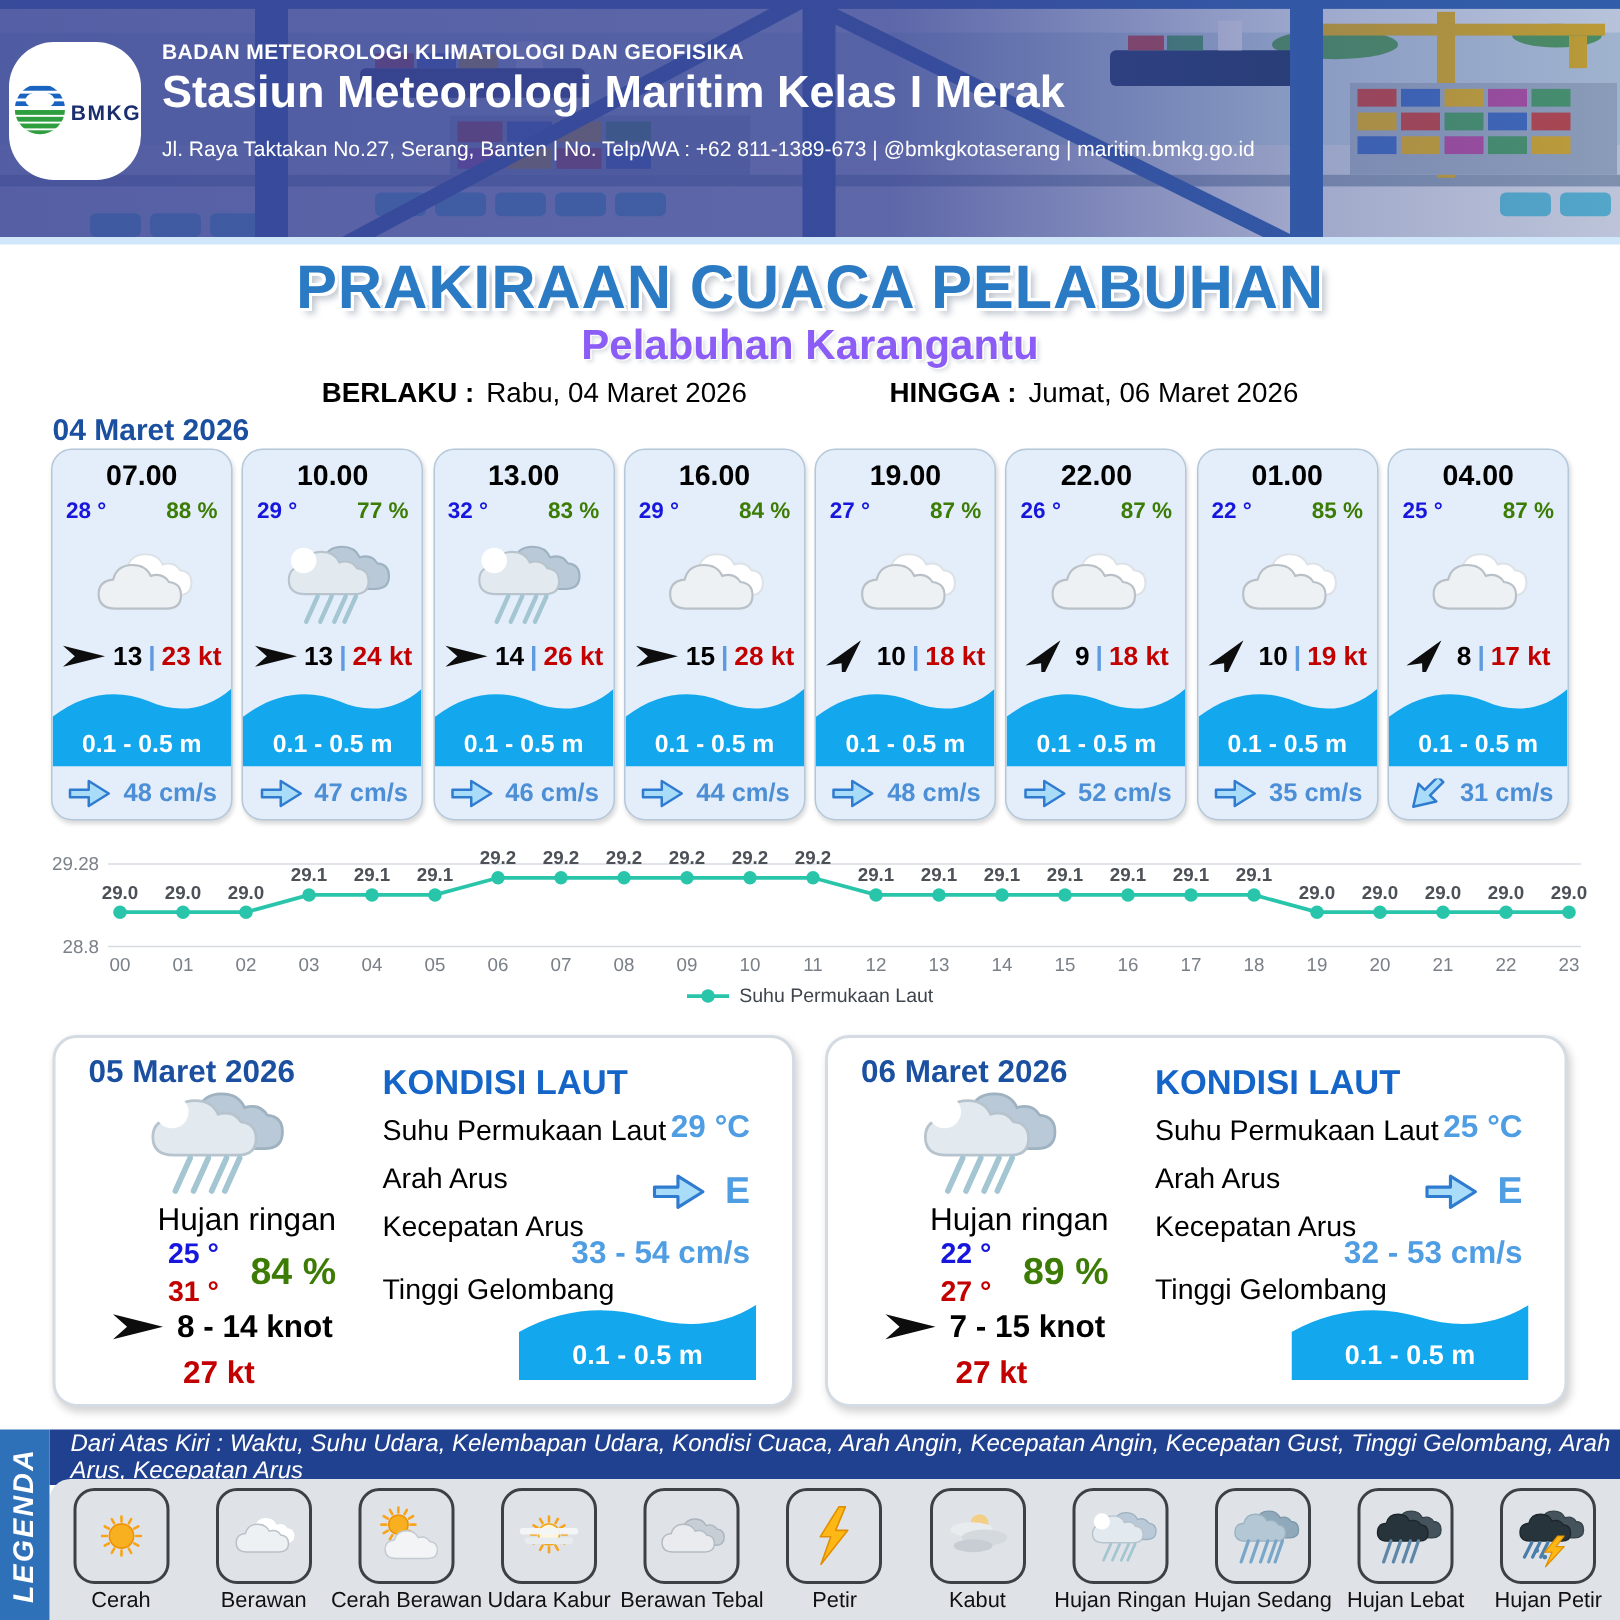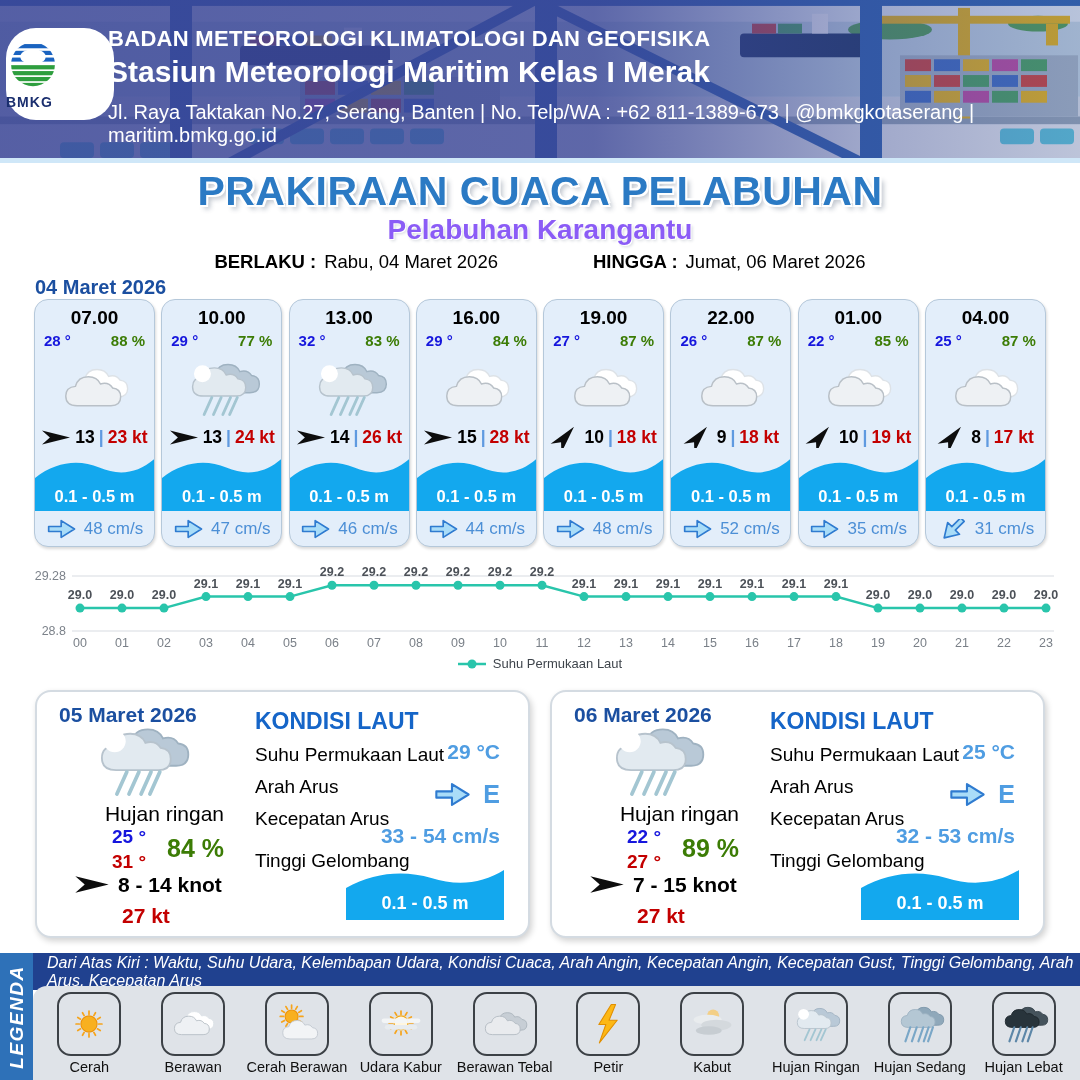--- a/index.html
+++ b/index.html
@@ -4,28 +4,28 @@
 <style>
   * { margin:0; padding:0; box-sizing:border-box; }
   html,body { background:#fff; }
   body { font-family:"Liberation Sans", sans-serif; }
   .page { position:relative; width:1080px; height:1080px; background:#ffffff; overflow:hidden; }
 
   
   .header { position:absolute; top:0; left:0; width:1080px; height:158px; overflow:hidden; }
   .port-art { position:absolute; inset:0; width:100%; height:100%; }
   .header-divider { position:absolute; top:158px; left:0; width:1080px; height:5px; background:#cfe7f8; }
-  .logo-pill { position:absolute; left:6px; top:28px; width:108px; height:92px; background:#ffffff;
-               border-radius:30px; display:flex; flex-direction:column; justify-content:center; }
+  .logo-pill { position:absolute; left:6px; top:28px; width:88px; height:92px; background:#ffffff;
+               border-radius:30px; display:flex; flex-direction:row; align-items:center; justify-content:center; }
   .logo-pill svg { width:54px; height:54px; }
   .logo-text { font-size:14px; font-weight:bold; color:#1a2e6e; letter-spacing:1px; margin-top:1px; }
   .header-text { position:absolute; left:108px; top:26px; color:#ffffff; }
-  .h-org { font-size:22px; font-weight:bold; letter-spacing:0.3px; }
+  .h-org { font-size:14px; font-weight:bold; letter-spacing:0.3px; }
   .h-station { font-size:30px; font-weight:bold; margin-top:3px; }
-  .h-contact { font-size:20px; margin-top:12px; }
+  .h-contact { font-size:14px; margin-top:12px; }
 
   
   .main-title { position:absolute; top:168px; width:1080px; text-align:center; font-size:41px; font-weight:800;
                 color:#2b7ac4; letter-spacing:0.5px;
                 text-shadow:-2px -2px 0 #fff, 2px -2px 0 #fff, -2px 2px 0 #fff, 2px 2px 0 #fff, 4px 4px 5px rgba(30,50,80,0.30); }
   .sub-title { position:absolute; top:214px; width:1080px; text-align:center; font-size:28px; font-weight:800;
                color:#8b5cf6; text-shadow:1px 1px 0 #fff, 2px 2px 3px rgba(30,50,80,0.18); }
   .validity { position:absolute; top:251px; width:1080px; display:flex; justify-content:center; gap:95px;
               font-size:18.5px; color:#000; }
   .validity b { font-weight:bold; margin-right:8px; }
@@ -43,21 +43,21 @@
   .h-icon { position:absolute; top:52px; left:0; width:100%; height:74px; display:flex; align-items:center; justify-content:center; }
   .h-icon svg { width:92px; height:68px; }
   .h-wind { position:absolute; top:127px; left:0; width:100%; display:flex; align-items:center; justify-content:center;
             gap:4px; font-size:17.5px; font-weight:bold; color:#000; }
   .w-sep { color:#5f9ae0; font-weight:bold; }
   .w-gust { color:#c30000; }
   .h-wave { position:absolute; left:0; right:0; bottom:35px; height:60px; }
   .h-wave svg { position:absolute; inset:0; width:100%; height:100%; }
   .h-wave span { position:absolute; bottom:5px; width:100%; text-align:center; color:#fff; font-weight:bold; font-size:16.5px; }
   .h-cur { position:absolute; bottom:0; left:0; width:100%; height:35px; display:flex; align-items:center;
-           justify-content:center; gap:6px; font-size:17px; font-weight:normal; color:#4c8fd6; }
+           justify-content:center; gap:6px; font-size:17px; font-weight:bold; color:#4c8fd6; }
 
   
   .chart-wrap { position:absolute; top:556px; left:18px; width:1044px; height:118px; }
   .chart-wrap svg { display:block; }
   .chart-legend { display:flex; align-items:center; justify-content:center; gap:7px; margin-top:4px;
                   font-size:13px; color:#3f454c; }
 
   
   .day-cards { position:absolute; top:690px; left:35px; width:1010px; display:flex; justify-content:space-between; }
   .dcard { position:relative; width:495px; height:248px; background:#ffffff; border:2px solid #d4dbe2;
@@ -928,17 +928,36 @@
                   <path d="M22 46 Q8 46 8 34 Q8 23 20 22 Q23 10 36 10 Q47 10 51 19 Q61 16 66 24 Q76 25 76 35 Q76 46 64 46 Z" fill="#28343b" stroke="#1d262c" stroke-width="1.8"></path>
                 </g>
                 <line x1="32" y1="46" x2="23" y2="72" stroke="#5d87a8" stroke-width="4" stroke-linecap="round"></line>
                 <line x1="44" y1="46" x2="35" y2="72" stroke="#5d87a8" stroke-width="4" stroke-linecap="round"></line>
                 <line x1="56" y1="46" x2="47" y2="72" stroke="#5d87a8" stroke-width="4" stroke-linecap="round"></line>
                 <line x1="66" y1="46" x2="57" y2="72" stroke="#5d87a8" stroke-width="4" stroke-linecap="round"></line>
               </svg>
             </div>
             <div class="ilabel">Hujan Lebat</div>
           </div>
+          <div class="legend-item">
+            <div class="ibox">
+              <svg viewBox="0 0 100 80">
+                <g transform="translate(24,0) scale(0.92)">
+                  <path d="M22 46 Q8 46 8 34 Q8 23 20 22 Q23 10 36 10 Q47 10 51 19 Q61 16 66 24 Q76 25 76 35 Q76 46 64 46 Z" fill="#45535c" stroke="#38444c" stroke-width="1.8"></path>
+                </g>
+                <g transform="translate(8,4) scale(0.92)">
+                  <path d="M22 46 Q8 46 8 34 Q8 23 20 22 Q23 10 36 10 Q47 10 51 19 Q61 16 66 24 Q76 25 76 35 Q76 46 64 46 Z" fill="#28343b" stroke="#1d262c" stroke-width="1.8"></path>
+                </g>
+                <line x1="30" y1="48" x2="21" y2="66" stroke="#4a7da8" stroke-width="4" stroke-linecap="round"></line>
+                <line x1="40" y1="48" x2="31" y2="66" stroke="#4a7da8" stroke-width="4" stroke-linecap="round"></line>
+                <line x1="50" y1="48" x2="41" y2="66" stroke="#4a7da8" stroke-width="4" stroke-linecap="round"></line>
+                <circle cx="36" cy="58" r="3" fill="#4a7da8"></circle>
+                <circle cx="46" cy="66" r="3" fill="#4a7da8"></circle>
+                <polygon points="62,40 46,60 55,60 47,78 70,53 60,53 70,40" fill="#fdb815" stroke="#e18f00" stroke-width="1.5" stroke-linejoin="round"></polygon>
+              </svg>
+            </div>
+            <div class="ilabel">Hujan Petir</div>
+          </div>
         </div>
     </div>
   </div>
 
 </div>
 
 </body></html>

